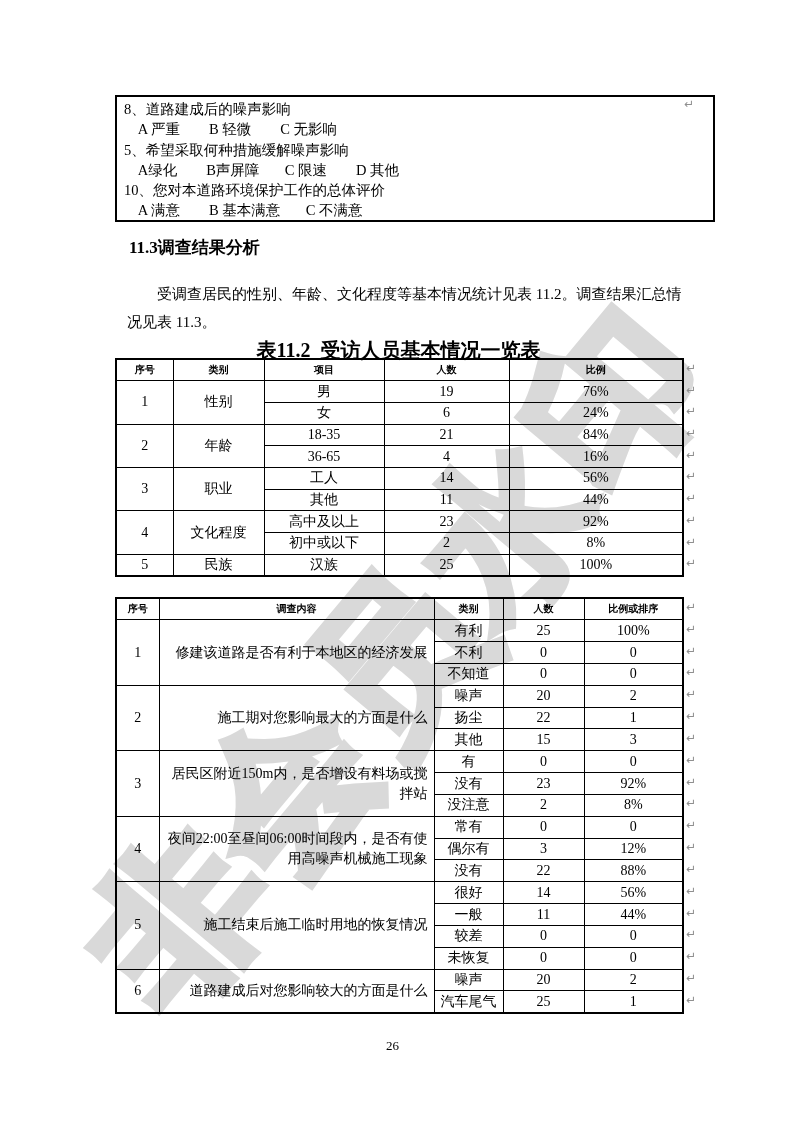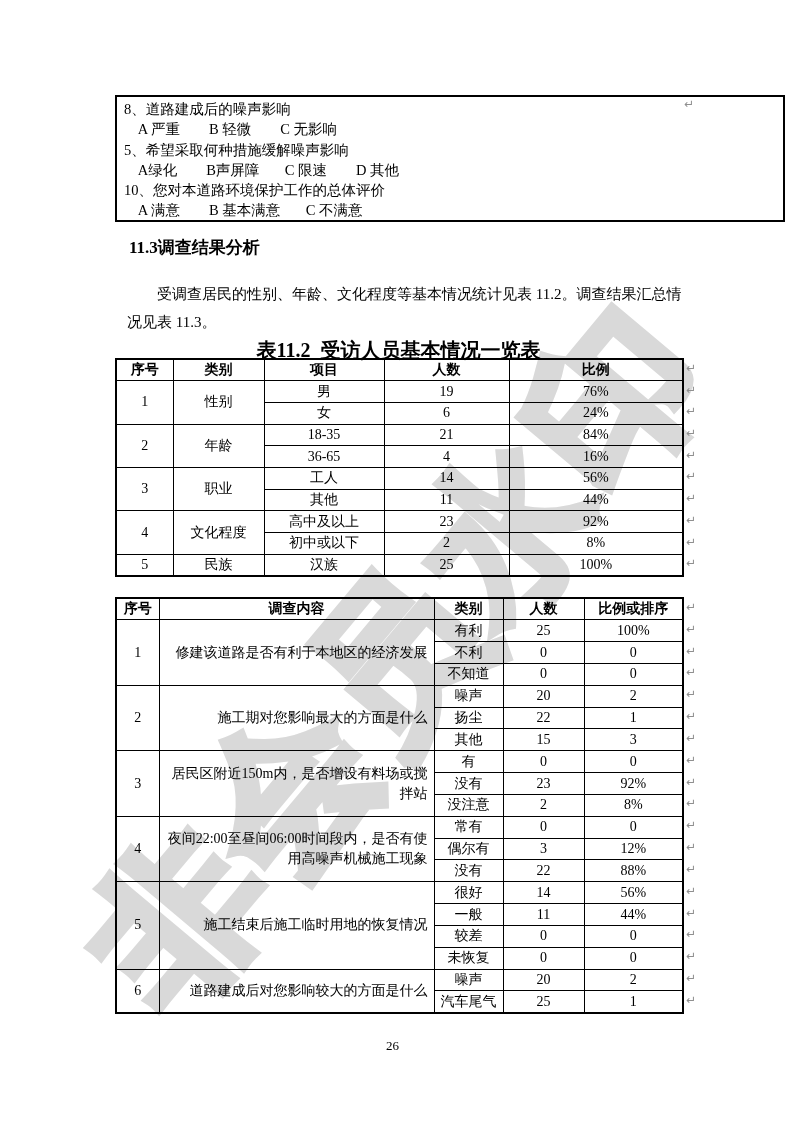--- a/index.html
+++ b/index.html
@@ -5,21 +5,21 @@
   html,body { margin:0; padding:0; background:#fff; }
   .page { position:relative; width:793px; height:1122px; background:#ffffff;
           font-family:"Liberation Serif","DejaVu Serif",serif; color:#000; overflow:hidden; }
 
   .watermark { position:absolute; left:400px; top:660px;
                transform:translate(-50%,-50%) rotate(-50deg); transform-origin:center;
                font-size:165px; font-weight:bold; white-space:nowrap;
                color:#ffffff; -webkit-text-stroke:9px #d9d9d9;
                font-family:"DejaVu Sans",sans-serif; letter-spacing:4px; z-index:0; }
 
-  .qbox { position:absolute; left:115px; top:95px; width:670px; height:127px;
+  .qbox { position:absolute; left:115px; top:95px; width:600px; height:127px;
           border:2px solid #000; box-sizing:border-box; padding:2px 0 0 7px; z-index:1; }
   .qbox .line { white-space:pre; font-size:14.5px; line-height:20.3px; }
 
   .ret { color:#8f8f8f; font-size:12px; font-family:"DejaVu Sans",sans-serif; }
   .qbox-ret { position:absolute; left:684px; top:97px; z-index:1; }
 
   .heading { position:absolute; left:129px; top:236px; font-size:17px; font-weight:bold; z-index:1; }
   .para { position:absolute; left:115px; top:268px; width:567px; margin:12px;
           font-size:15px; line-height:28px; text-indent:2em; z-index:1; }
 
@@ -27,21 +27,21 @@
              font-weight:bold; font-size:20px; z-index:1; white-space:pre; }
   .cap1 { top:337px; } .cap2 { top:575px; }
 
   .twrap { position:absolute; left:115px; z-index:1; }
   .tw1 { top:358px; } .tw2 { top:597px; }
 
   table.t { border-collapse:collapse; table-layout:fixed; width:567px;
             border:2px solid #000; background:transparent; }
   .t td { border:1px solid #000; text-align:center; vertical-align:middle;
           padding:0; font-size:14px; overflow:hidden; }
-  .t tr.hdr td { font-weight:bold; font-size:14px; }
+  .t tr.hdr td { font-weight:bold; font-size:10px; }
   .t1 tr { height:21.7px; }
   .t2 tr { height:21.84px; }
   .t2 td.content { text-align:right; padding:0 6px; line-height:20px; }
 
   .retcol { position:absolute; left:571px; top:0; display:flex; flex-direction:column; }
   .retcol .ret { display:block; }
   .retcol1 .ret { height:21.7px; line-height:21.7px; }
   .retcol2 .ret { height:21.84px; line-height:21.84px; }
 
   .pagenum { position:absolute; left:0; top:1038px; width:785px; text-align:center;

